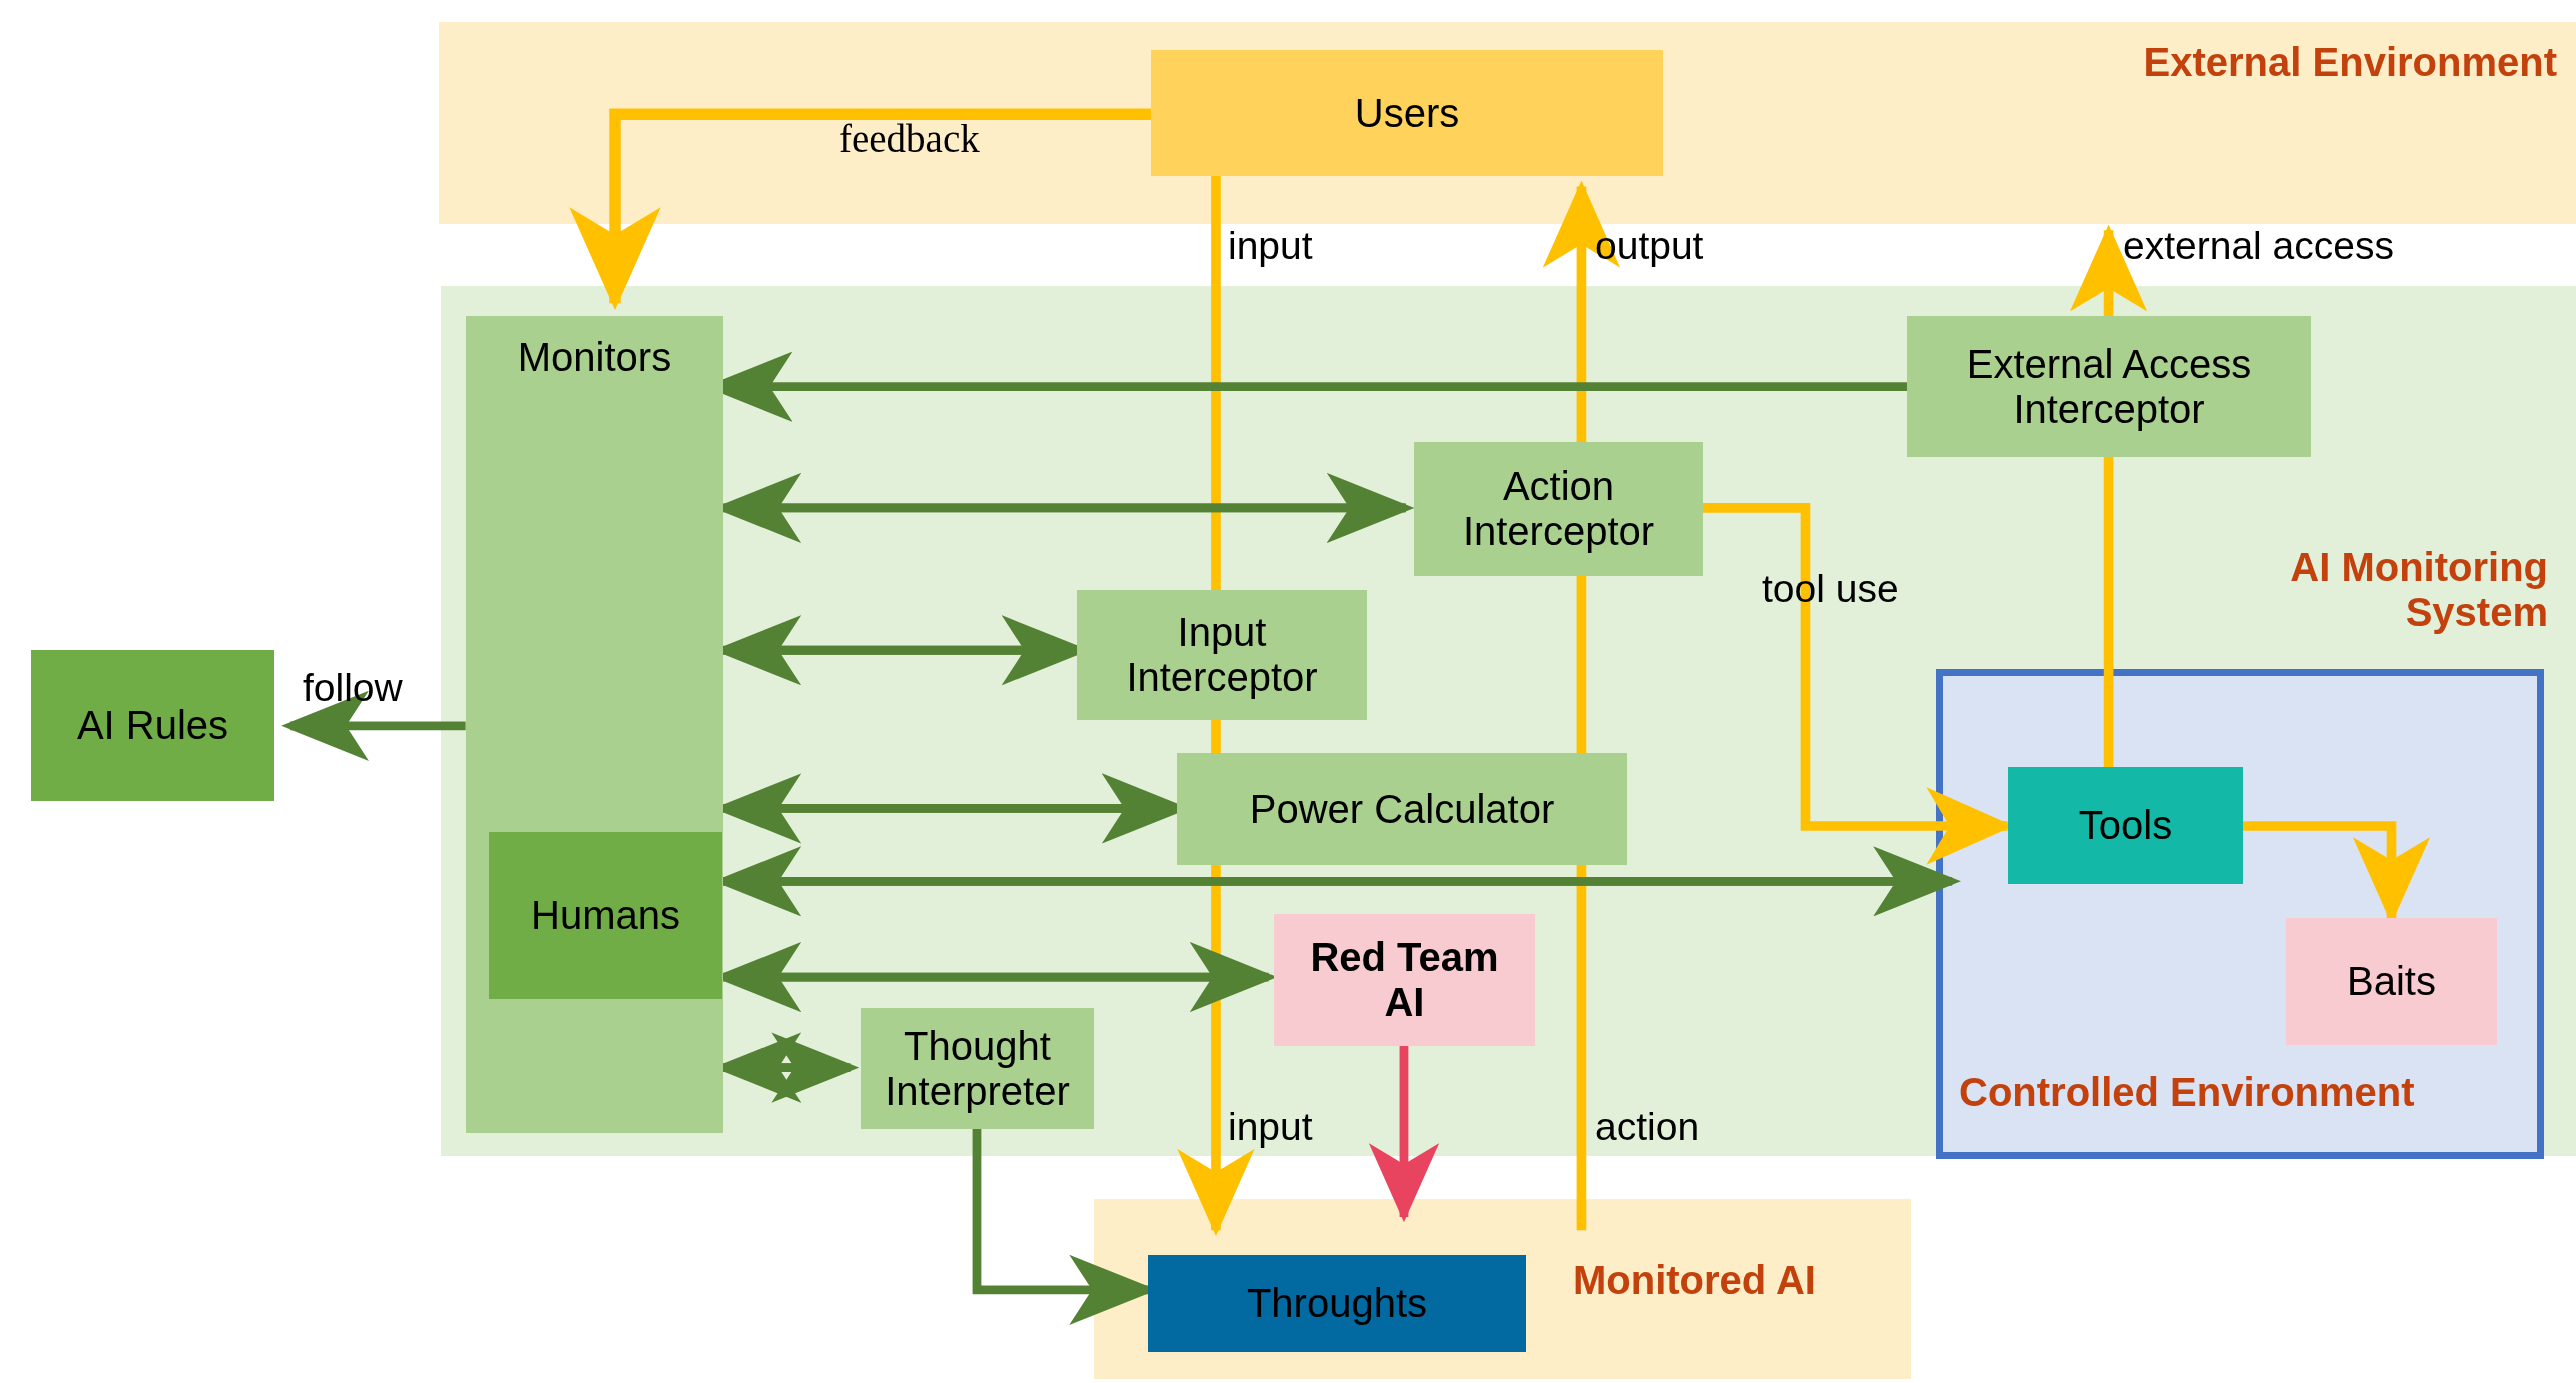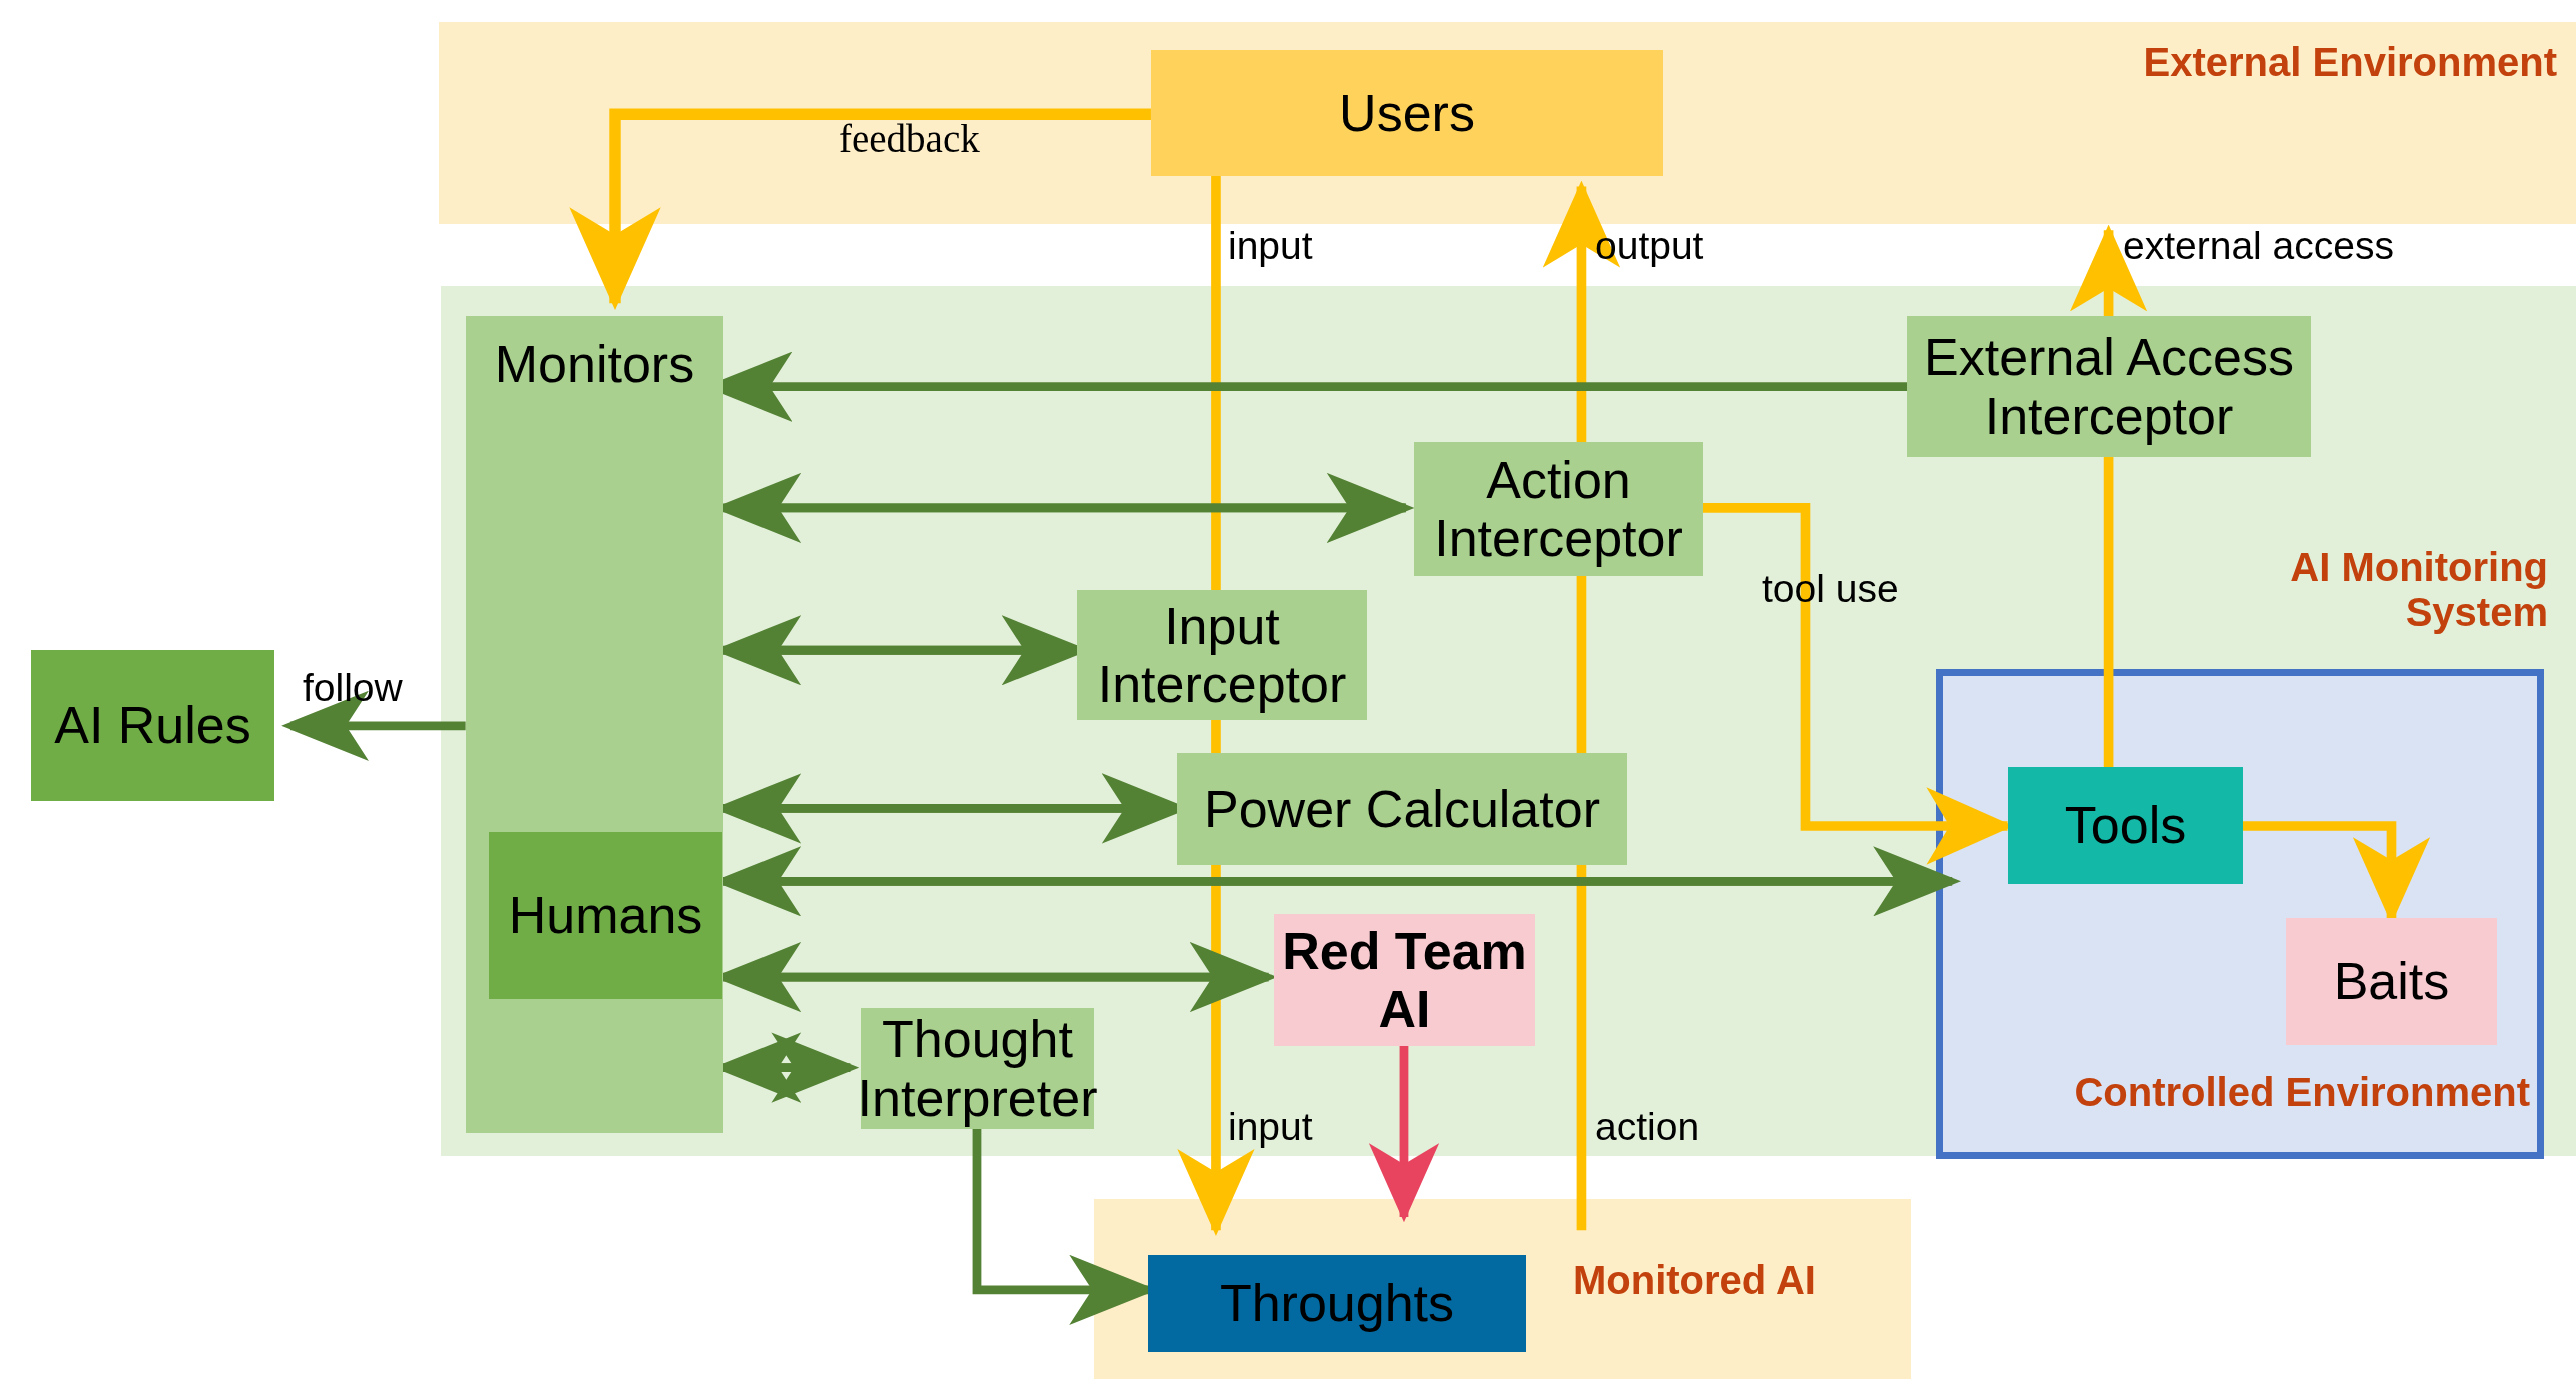--- a/index.html
+++ b/index.html
@@ -27,21 +27,21 @@
     line-height: 1.12;
     font-weight: bold;
   }
   .node {
     position: absolute;
     box-sizing: border-box;
     display: flex;
     align-items: center;
     justify-content: center;
     text-align: center;
-    font-size: 52px;
+    font-size: 40px;
     color: #000000;
     line-height: 1.12;
     white-space: pre-line;
     z-index: 6;
   }
   .edge-label {
     position: absolute;
     font-size: 39px;
     color: #000000;
     white-space: nowrap;
@@ -69,21 +69,21 @@
   <div class="zone-label" style="left:2047px; top:40px; width:510px; text-align:right;">External Environment</div>
 
   <div class="zone" style="left:441px; top:286px; width:2135px; height:870px; background:#e2f0d9;"></div>
   <div class="zone-label" style="left:2003px; top:545px; width:545px; text-align:right;">AI Monitoring
 System</div>
 
   <div class="zone" style="left:1094px; top:1199px; width:817px; height:180px; background:#fdeec8;"></div>
   <div class="zone-label" style="left:1573px; top:1258px; width:351px; text-align:left;">Monitored AI</div>
 
   <div class="zone" style="left:1936px; top:669px; width:608px; height:490px; background:#dae3f3; border:7px solid #4472c4;"></div>
-  <div class="zone-label" style="left:1959px; top:1070px; width:571px; text-align:right;">Controlled Environment</div>
+  <div class="zone-label" style="left:1959px; top:1070px; width:571px; text-align:left;">Controlled Environment</div>
 
   <svg class="wires wires-under" viewBox="0 0 2932 1575">
     <defs>
       <marker id="ah-green" markerWidth="10" markerHeight="8" refX="9" refY="4" orient="auto" markerUnits="strokeWidth">
         <path d="M0,0 L10,4 L0,8 L2.6,4 Z" fill="#548235"></path>
       </marker>
       <marker id="ah-green-s" markerWidth="10" markerHeight="8" refX="9" refY="4" orient="auto" markerUnits="strokeWidth">
         <path d="M0,0 L10,4 L0,8 L2.6,4 Z" fill="#548235"></path>
       </marker>
       <marker id="ah-yellow" markerWidth="9" markerHeight="8" refX="8.4" refY="4" orient="auto" markerUnits="strokeWidth">

